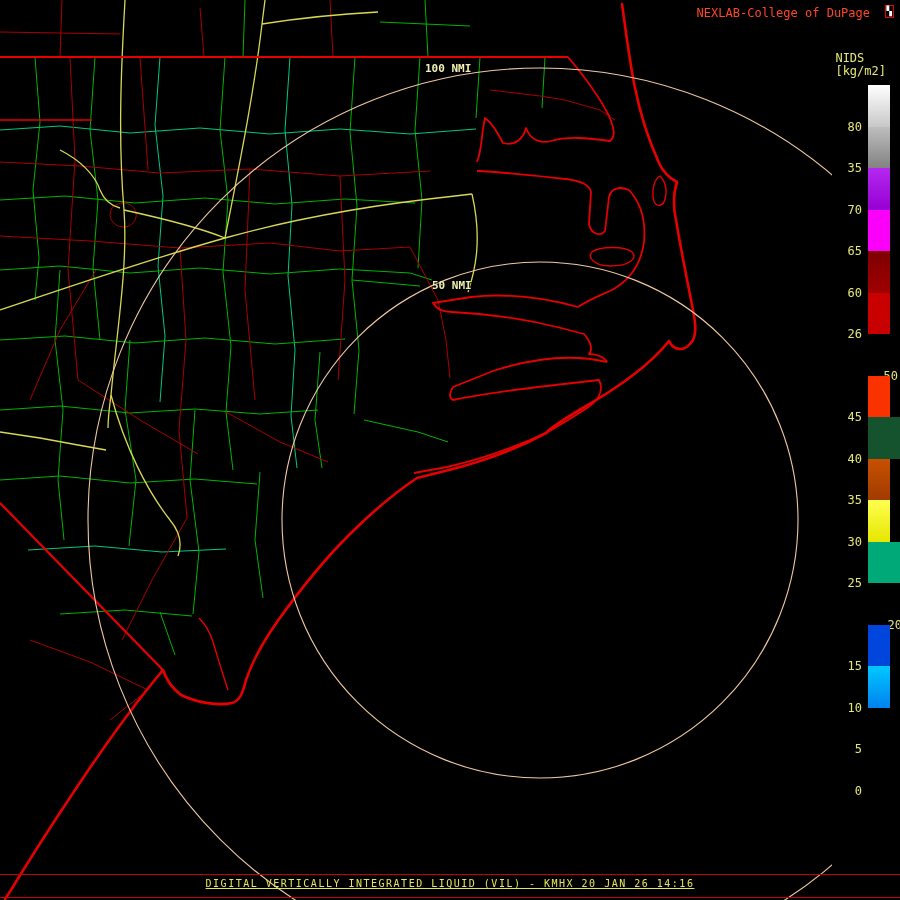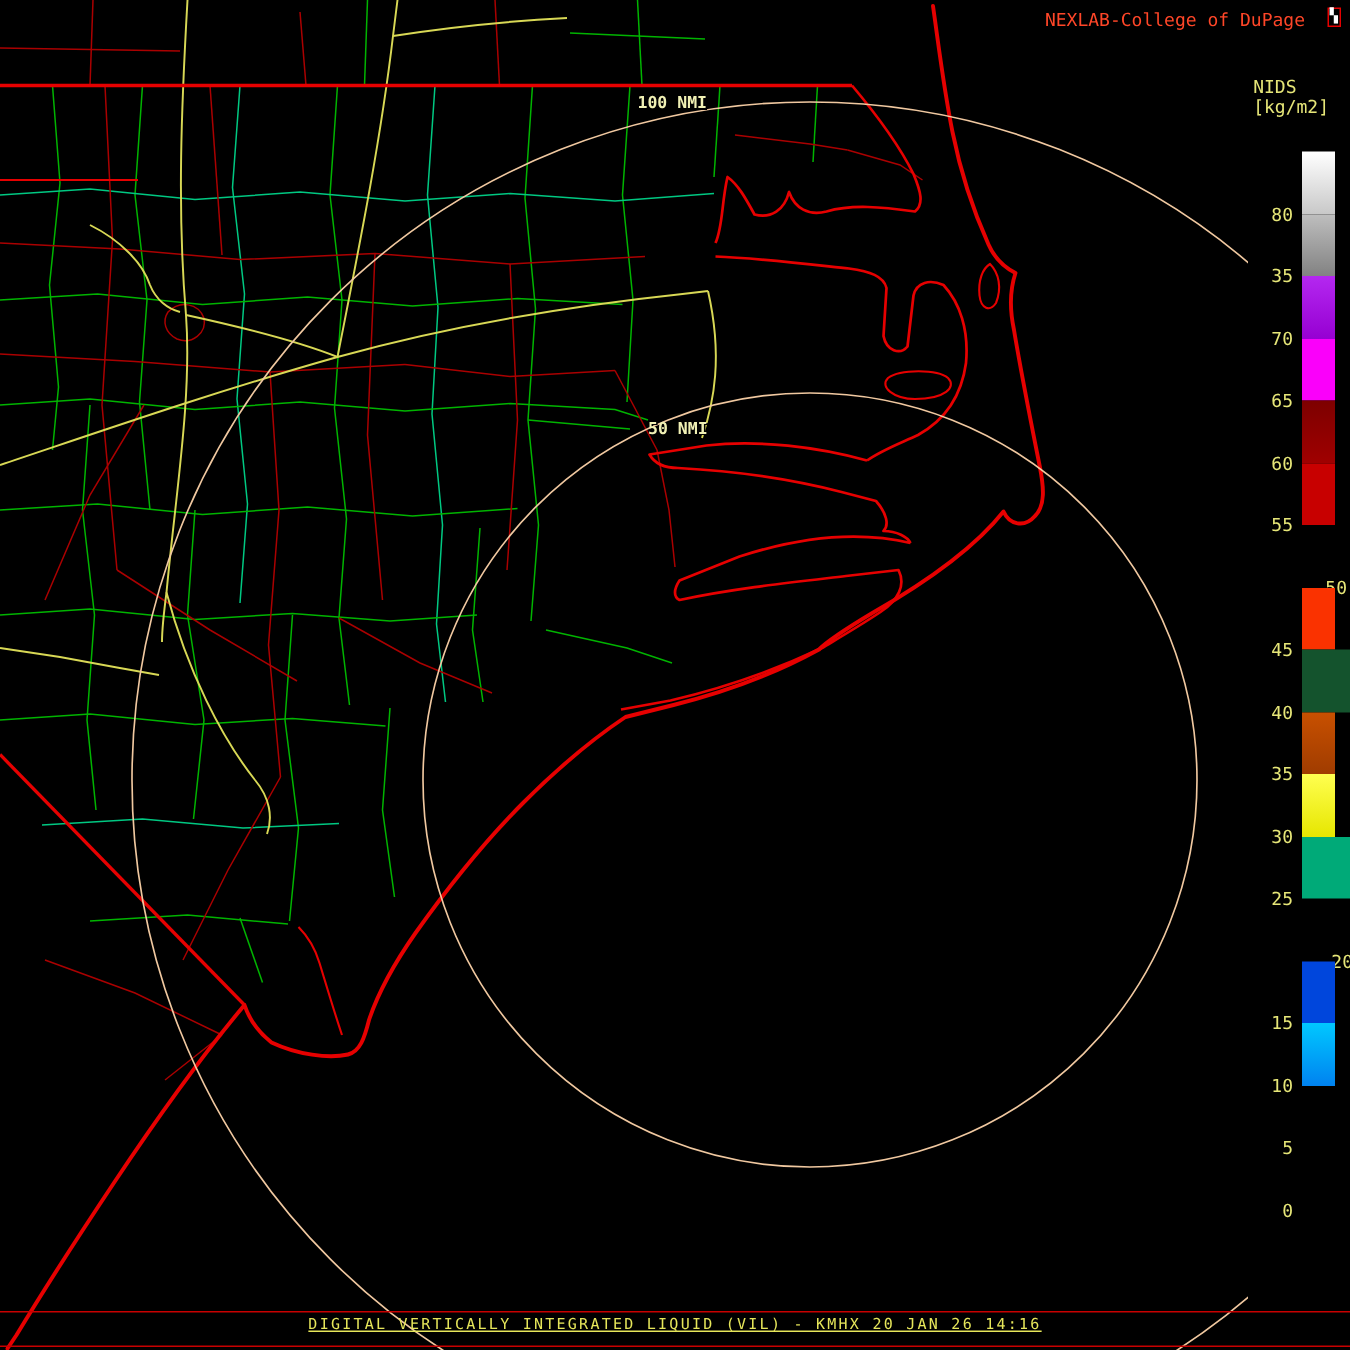--- a/index.html
+++ b/index.html
@@ -149,37 +149,37 @@
 
   <div id="header">NEXLAB-College of DuPage</div>
   <span id="logo">▚</span>
 
   <div id="units">
     <div>NIDS</div>
     <div>[kg/m2]</div>
   </div>
 
   <div id="colorbar">
-      <div class="cb-band" style="background: linear-gradient(rgb(255, 255, 255), rgb(200, 200, 200)); margin-top: 16px;">
+      <div class="cb-band" style="background: linear-gradient(rgb(255, 255, 255), rgb(200, 200, 200));">
         <span class="cb-label">80</span>
       </div>
       <div class="cb-band" style="background: linear-gradient(rgb(190, 190, 190), rgb(130, 130, 130));">
         <span class="cb-label">35</span>
       </div>
       <div class="cb-band" style="background: linear-gradient(rgb(180, 40, 240), rgb(150, 0, 210));">
         <span class="cb-label">70</span>
       </div>
       <div class="cb-band" style="background: rgb(250, 0, 250);">
         <span class="cb-label">65</span>
       </div>
       <div class="cb-band" style="background: linear-gradient(rgb(125, 0, 0), rgb(160, 0, 0));">
         <span class="cb-label">60</span>
       </div>
       <div class="cb-band" style="background: rgb(200, 0, 0);">
-        <span class="cb-label">55</span>
+        <span class="cb-label">26</span>
       </div>
       <div class="cb-band" style="background: rgb(240, 0, 0); margin-left: 36px;">
         <span class="cb-label">50</span>
       </div>
       <div class="cb-band" style="background: rgb(250, 50, 0);">
         <span class="cb-label">45</span>
       </div>
       <div class="cb-band" style="background: #14532d; padding-left: 24px;">
         <span class="cb-label">40</span>
       </div>

